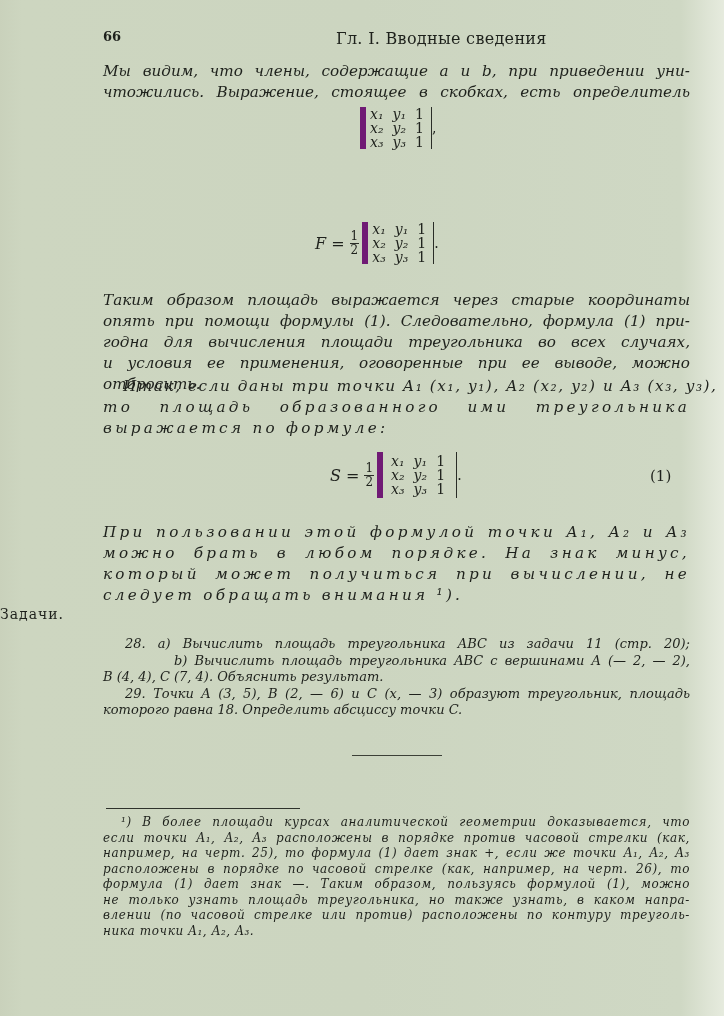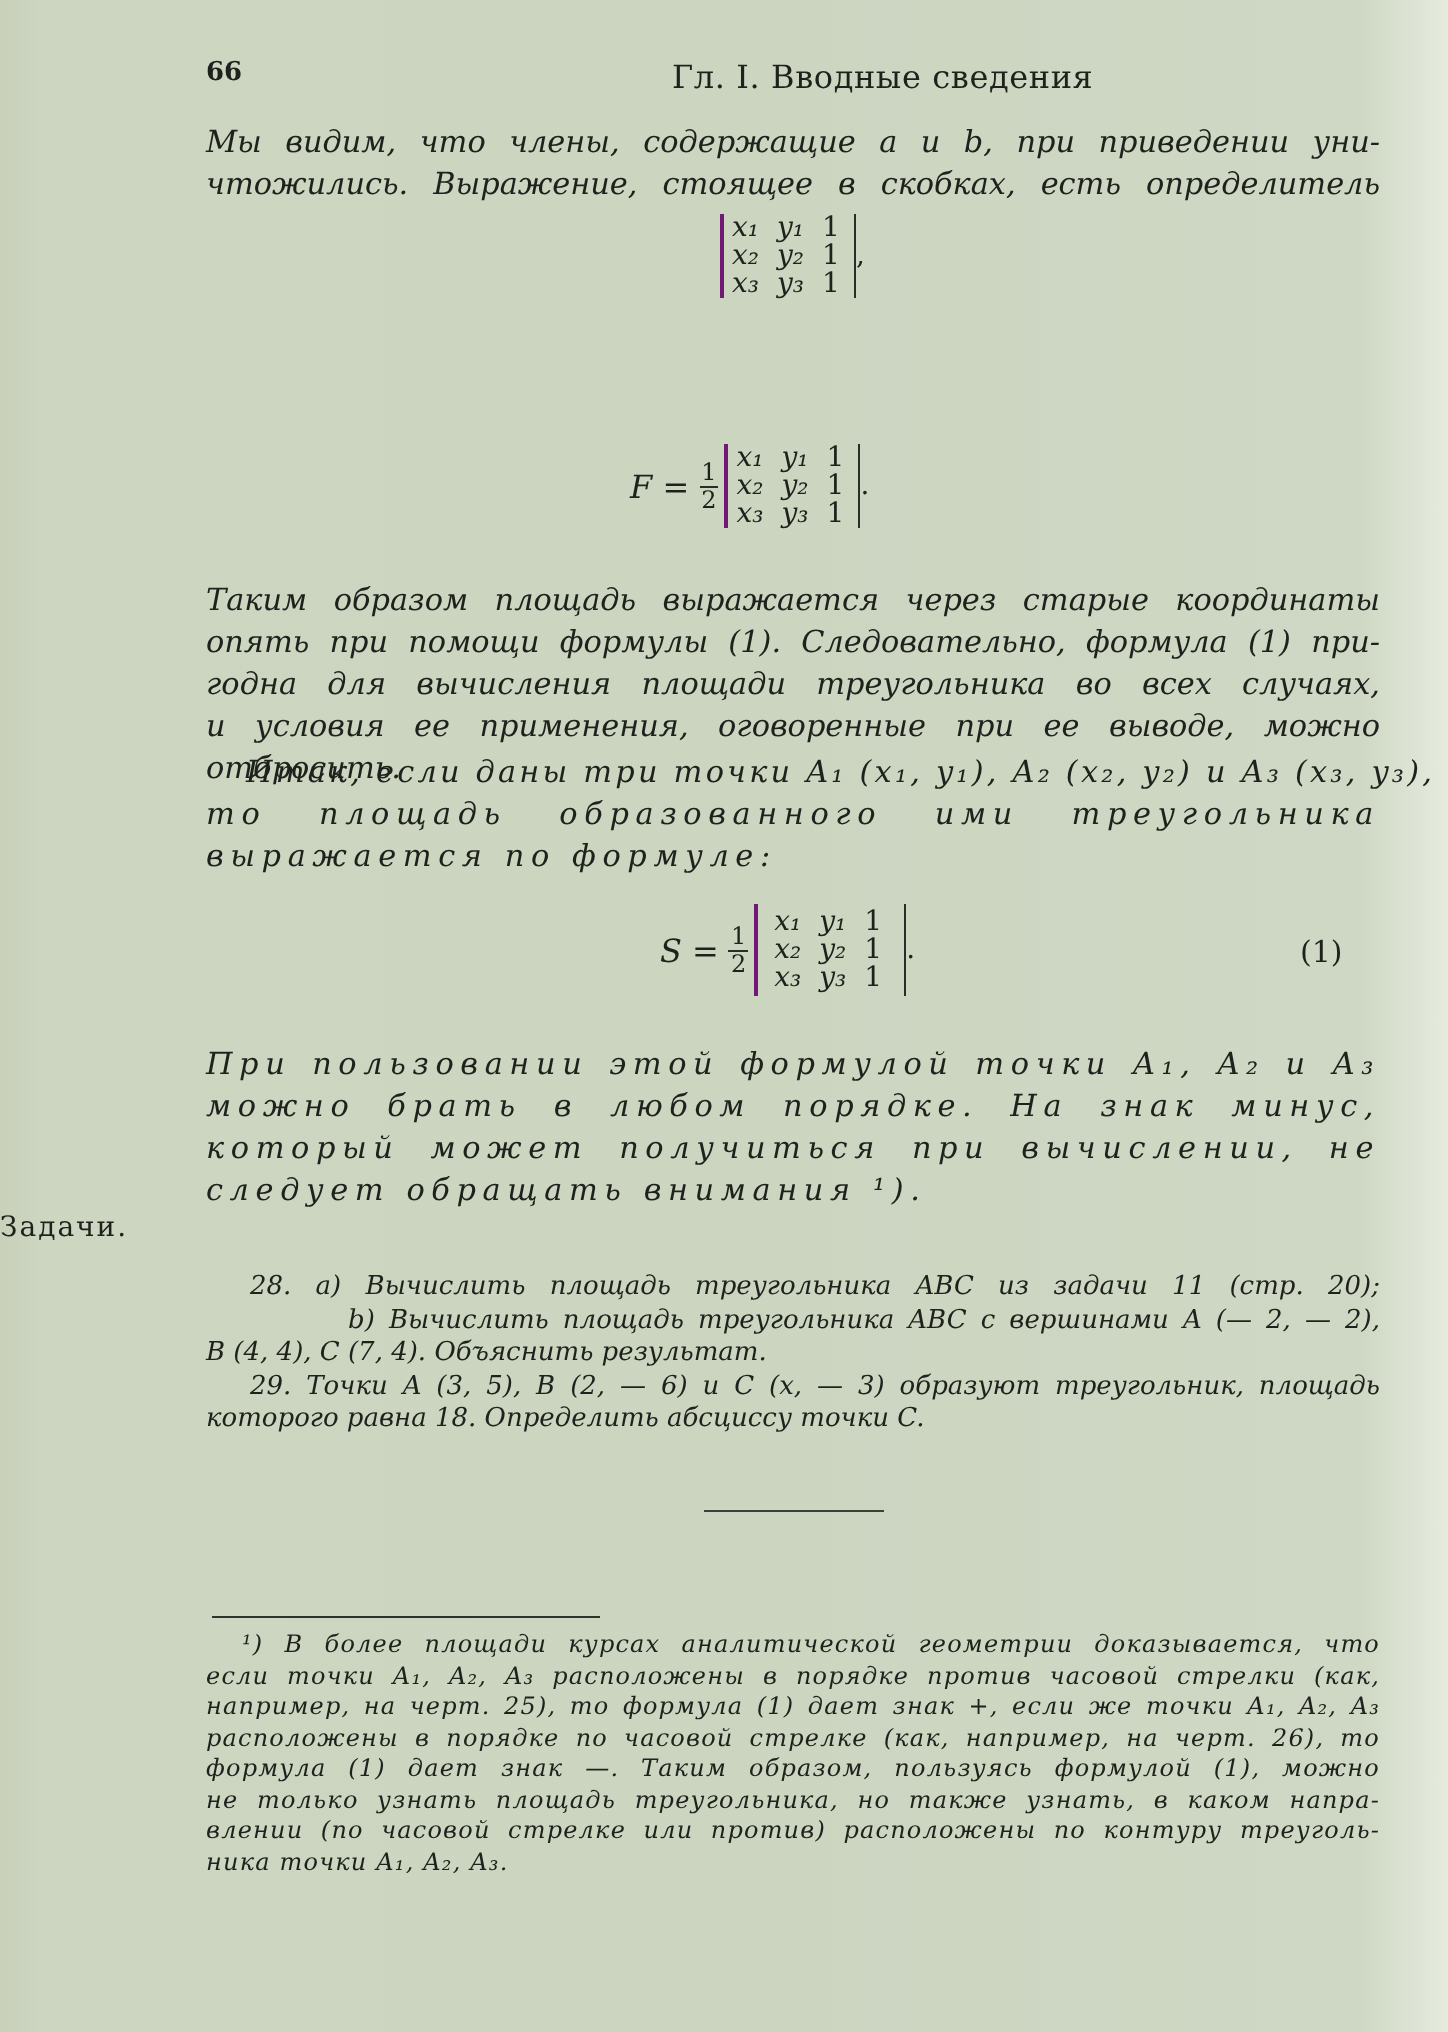--- a/index.html
+++ b/index.html
@@ -15,21 +15,21 @@
   .page-number { position: absolute; left: 0; top: 0; font-weight: bold; font-size: 13px; }
   .chapter-title { position: absolute; left: 210px; top: 0; font-size: 16px; letter-spacing: 0.3px; margin-left: 23px; }
   .text-block { position: absolute; left: 103px; width: 587px; font-size: 15.2px; line-height: 21px; text-align: justify; }
   .line { display: block; white-space: nowrap; text-align-last: justify; text-align: justify; font-style: italic; }
   .line.last { text-align-last: left; }
   .spaced { letter-spacing: 3.3px; }
   .spaced-lite { letter-spacing: 1.6px; }
   .indent { padding-left: 20px; }
 
   .formula { position: absolute; display: flex; align-items: center; font-size: 14px; }
-  .det { display: inline-block; border-left: 2px solid #701a75; border-right: 1px solid #2a2d27; padding: 0 4px; line-height: 14px; }
+  .det { display: inline-block; border-left: 6px solid #701a75; border-right: 1px solid #2a2d27; padding: 0 4px; line-height: 14px; }
   .det-row { display: flex; gap: 9px; }
   .det-row span { display: inline-block; min-width: 12px; font-style: italic; }
   .det-row span.one { font-style: normal; }
   .frac { display: inline-flex; flex-direction: column; align-items: center; font-size: 12px; line-height: 13px; margin: 0 3px; }
   .frac .num { border-bottom: 1px solid #2a2d27; padding: 0 1px; }
   .eq-lhs { font-style: italic; font-size: 16px; margin-right: 2px; }
   .eq-num { position: absolute; left: 650px; font-size: 15px; }
 
   .section-title { position: absolute; top: 606px; left: 0; width: 724px; text-align: left; font-size: 14px; letter-spacing: 1px; }
   .problems { position: absolute; left: 103px; top: 636px; width: 587px; font-size: 13px; line-height: 16.5px; }

